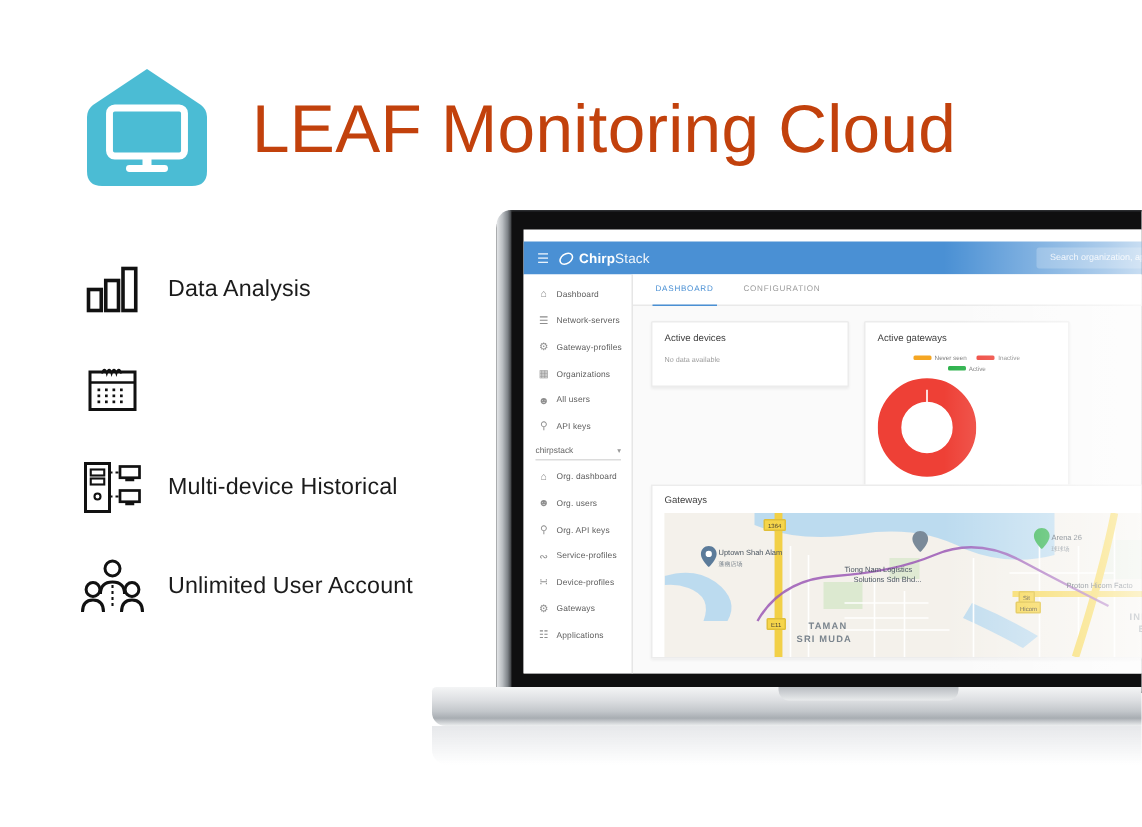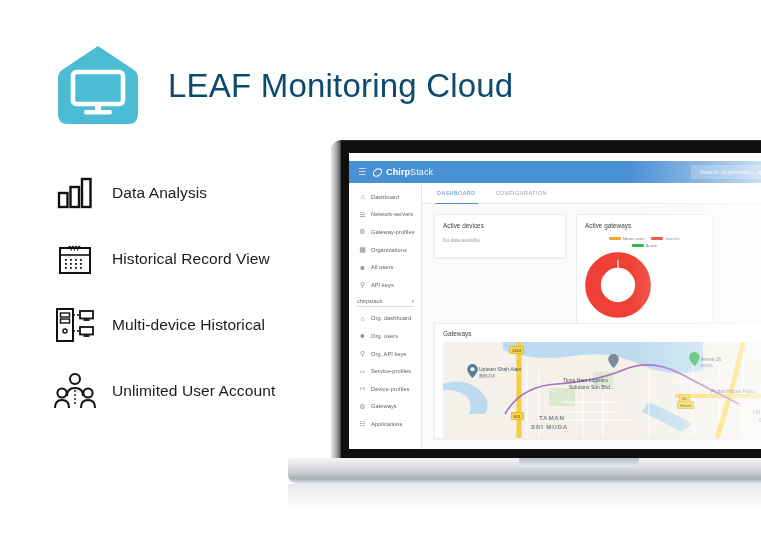--- a/index.html
+++ b/index.html
@@ -13,22 +13,22 @@
 
   
   #header{position:absolute;left:56px;top:44px;display:flex;align-items:center;}
   #logo-mark{
     width:84px;height:84px;position:relative;flex:none;
   }
   #logo-house{
     position:absolute;left:0;top:0;width:84px;height:84px;
   }
   #brand-title{
-    margin-left:28px;font-size:33px;letter-spacing:.2px;
-    color:#0c4a6e;font-weight:400;white-space:nowrap;
+    margin-left:28px;font-size:45px;letter-spacing:.2px;
+    color:#c2410c;font-weight:400;white-space:nowrap;
   }
 
   
   #features{position:absolute;left:48px;top:160px;width:320px;}
   .feature-row{display:flex;align-items:center;height:66px;margin-bottom:0;}
   .feature-icon{width:54px;height:50px;flex:none;display:flex;align-items:center;justify-content:center;}
   .feature-label{
     font-size:15.5px;color:#1b1b1b;margin-left:10px;white-space:nowrap;letter-spacing:.1px;
   }
 
@@ -184,21 +184,20 @@
               <rect x="13" y="21" width="1.8" height="1.8"></rect>
             <rect x="18" y="21" width="1.8" height="1.8"></rect>
               <rect x="23" y="21" width="1.8" height="1.8"></rect>
             <rect x="8" y="25" width="1.8" height="1.8"></rect>
               <rect x="13" y="25" width="1.8" height="1.8"></rect>
             <rect x="18" y="25" width="1.8" height="1.8"></rect>
               <rect x="23" y="25" width="1.8" height="1.8"></rect>
           </g>
         </svg>
       </span>
-      <span class="feature-label">Historical Record View</span>
     </div>
 
     <div class="feature-row">
       <span class="feature-icon">
         <svg width="42" height="36" viewBox="0 0 42 36">
           <rect x="3" y="2" width="16" height="32" fill="none" stroke="#111" stroke-width="2"></rect>
           <rect x="6.5" y="6" width="9" height="4" fill="none" stroke="#111" stroke-width="1.4"></rect>
           <rect x="6.5" y="12" width="9" height="4" fill="none" stroke="#111" stroke-width="1.4"></rect>
           <circle cx="11" cy="24" r="2" fill="none" stroke="#111" stroke-width="1.4"></circle>
           <rect x="26" y="4" width="13" height="7.5" fill="none" stroke="#111" stroke-width="1.8"></rect>

